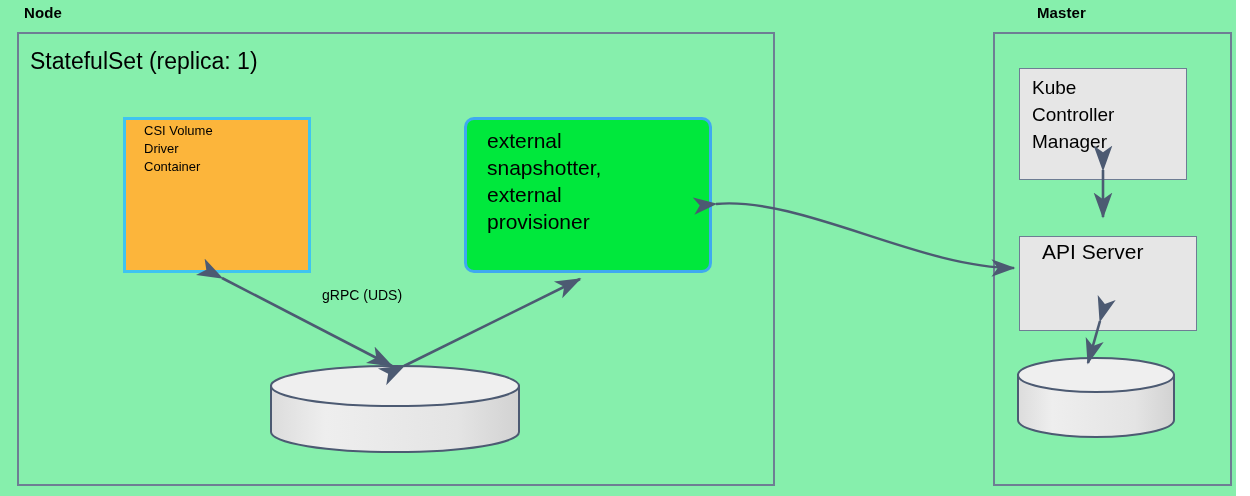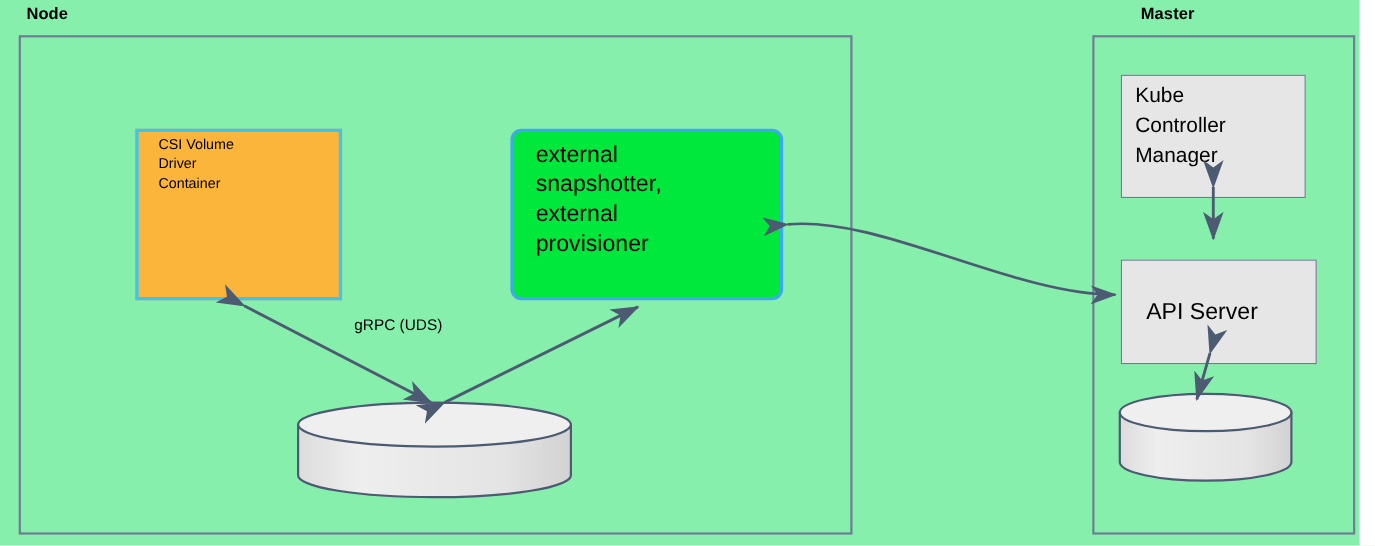--- a/index.html
+++ b/index.html
@@ -64,21 +64,20 @@
     border: 1.5px solid #6e7d94;
     box-sizing: border-box;
     font-size: 19px;
     line-height: 1.42;
     color: #000;
     margin-top: 15px;
   }
   .kcm-box { padding: 6px 8px 0 12px; }
   .api-box {
     display: flex;
-    align-items: center;
     padding-left: 22px;
     font-size: 21px;
   }
   .grpc-label {
     position: absolute;
     font-size: 14px;
     color: #000;
     white-space: nowrap;
   }
   .cyl-label {
@@ -103,20 +102,21 @@
     pointer-events: none;
   }
 </style>
 </head>
 <body>
 
 <div id="canvas">
 
   <div class="group-label" style="left:24px; top:4px;">Node</div>
   <div class="group-box" style="left:17px; top:32px; width:758px; height:454px;"></div>
+  <div class="statefulset-title" style="left:30px; top:48px;">StatefulSet (replica: 1)</div>
 
   <div class="csi-box" style="left:123px; top:117px; width:188px; height:156px;">
     <div>CSI Volume</div>
     <div>Driver</div>
     <div>Container</div>
   </div>
 
   <div class="ext-box" style="left:464px; top:117px; width:248px; height:156px;border-radius:10px;">
     <div>external</div>
     <div>snapshotter,</div>

